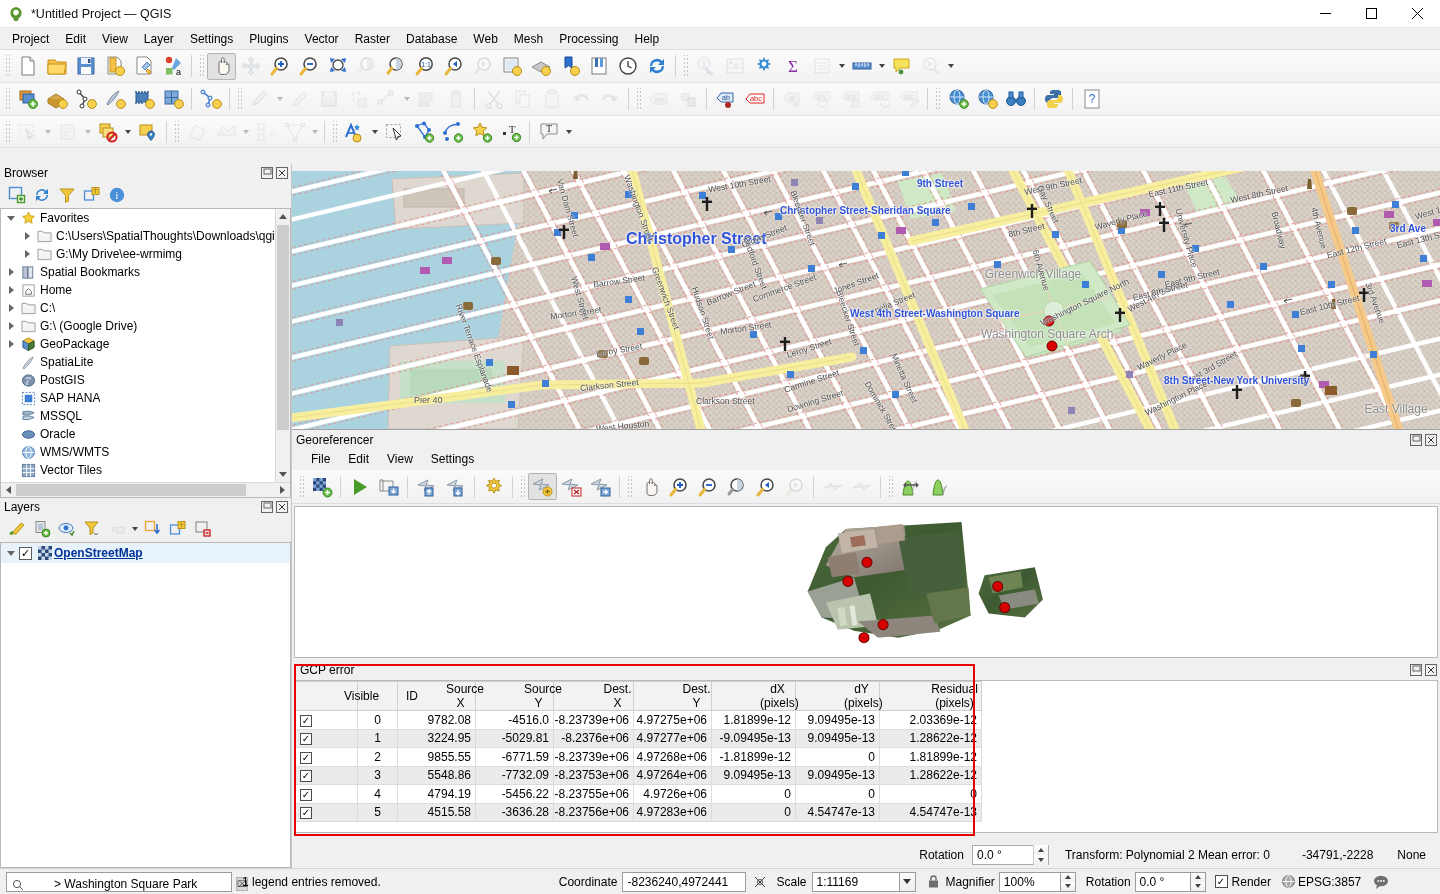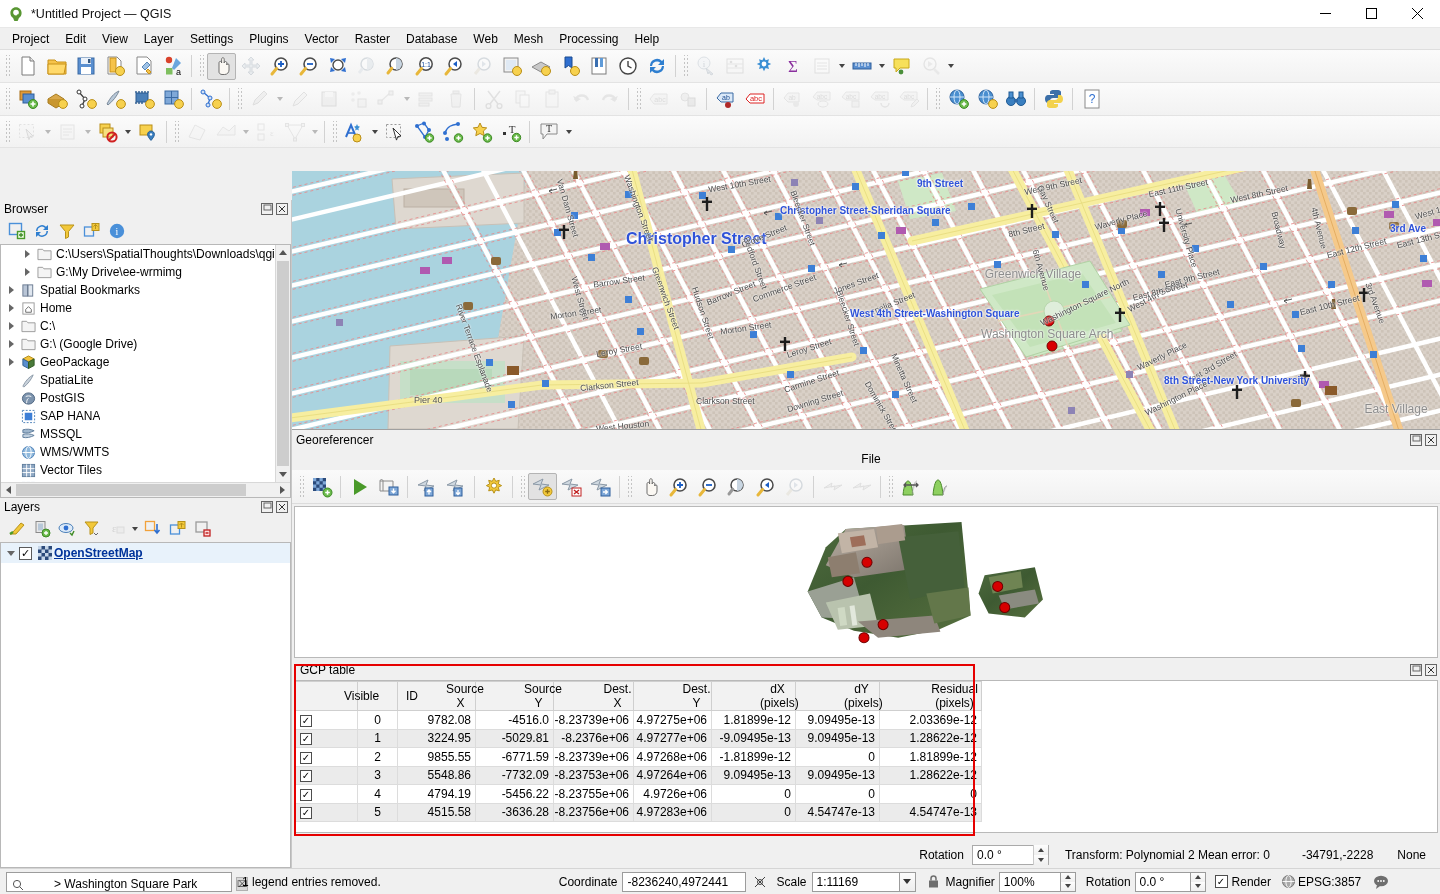--- a/index.html
+++ b/index.html
@@ -74,21 +74,21 @@
   .lrow { height: 20px; display:flex; align-items:center; padding-left:2px; background:#e8f2fb; }
   .lcheck { width: 13px; height: 13px; border: 1px solid #5a5a5a; background: #fff; display:flex; align-items:center; justify-content:center; font-size:11px; line-height:11px; margin-right:4px; }
   .lname { color:#00339a; text-decoration: underline; font-weight: bold; font-size: 12px; }
 
   
   .rightcol { flex: 1 1 auto; display: flex; flex-direction: column; min-width: 0; }
   .mapcanvas { flex: 0 0 258px; position: relative; overflow: hidden; background: #e8e2da; }
 
   
   .georef { flex: 1 1 auto; display: flex; flex-direction: column; background: #f0f0f0; border-top: 1px solid #a0a0a0; min-height:0; }
-  .gmenubar { height: 20px; display:flex; align-items:center; padding-left: 10px; flex-direction: column; }
+  .gmenubar { height: 20px; display:flex; align-items:center; padding-left: 10px; }
   .gmenubar .menuitem { font-size: 12px; padding: 1px 9px; }
   .gtoolbar { height: 34px; display:flex; align-items:center; padding-left: 4px; background: linear-gradient(#fafafa,#f1f1f1); border-bottom:1px solid #dcdcdc; }
   .gcanvas { flex: 1 1 auto; background: #fff; border:1px solid #b9b9b9; margin: 2px 2px 0 2px; position: relative; overflow:hidden; min-height:0; }
 
   
   .gcpwrap { flex: 0 0 182px; margin: 2px 2px 0 2px; position: relative; }
   .gcpredbox { position:absolute; left:0; top:4px; width: 681px; height: 172px; border: 2px solid #e60000; pointer-events:none; z-index: 5; }
   .gcphdr { height: 20px; display:flex; align-items:center; padding-left: 6px; font-size:12px; background:#f0f0f0; }
   .gcphdr .ptitle { flex: 1 1 auto; }
   .gcptable { background: #fff; border:1px solid #b9b9b9; height: 153px; overflow:hidden; }
@@ -805,20 +805,29 @@
             </svg>
           </div>
         <div class="ptbtn">
           <svg width="18" height="18" viewBox="0 0 18 18">
               <circle cx="9" cy="9" r="7.2" fill="#4a90d9"></circle>
               <text x="9" y="13" font-size="10" text-anchor="middle" fill="#fff" font-family="Liberation Serif">i</text>
             </svg>
           </div>
       </div>
       <div class="tree" id="browser-tree">
+          <div class="trow">
+            <span class="tw arrdown"></span>
+            <span class="ticon">
+              <svg width="15" height="15" viewBox="0 0 16 16">
+                <path d="M8 1.2l1.9 3.9 4.3.6-3.1 3 .7 4.3L8 10.9l-3.8 2.1.7-4.3-3.1-3 4.3-.6z" fill="#f6cf3c" stroke="#c9a00f"></path>
+              </svg>
+            </span>
+            <span class="tlabel">Favorites</span>
+          </div>
           <div class="trow indent1">
             <span class="tw arr"></span>
             <span class="ticon">
               <svg width="15" height="14" viewBox="0 0 16 14">
                 <path d="M1 2h5l1.4 1.6H15V13H1z" fill="#f4f4f4" stroke="#9a9a9a"></path>
               </svg>
             </span>
             <span class="tlabel">C:\Users\SpatialThoughts\Downloads\qgi</span>
           </div>
           <div class="trow indent1">
@@ -911,20 +920,29 @@
           </div>
           <div class="trow">
             <span class="tw"></span>
             <span class="ticon">
               <svg width="15" height="15" viewBox="0 0 16 16">
                 <path d="M2 3c4-1 8-1 12 1-4 2-8 3-12 2z" fill="#9fb6cc" stroke="#5f7d9c"></path>
                 <path d="M2 8c4-1 8-1 12 1-4 2-8 3-12 2z" fill="#c3d2e0" stroke="#5f7d9c"></path>
               </svg>
             </span>
             <span class="tlabel">MSSQL</span>
+          </div>
+          <div class="trow">
+            <span class="tw"></span>
+            <span class="ticon">
+              <svg width="15" height="15" viewBox="0 0 16 16">
+                <ellipse cx="8" cy="8" rx="6.5" ry="4" fill="#6a8fb8" stroke="#3d5f8a"></ellipse>
+              </svg>
+            </span>
+            <span class="tlabel">Oracle</span>
           </div>
           <div class="trow">
             <span class="tw"></span>
             <span class="ticon">
               <svg width="15" height="15" viewBox="0 0 16 16">
                 <circle cx="8" cy="8" r="6.4" fill="#8fb8dc" stroke="#4a7fb8"></circle>
                 <ellipse cx="8" cy="8" rx="2.8" ry="6.4" fill="none" stroke="#fff"></ellipse>
                 <line x1="1.6" y1="8" x2="14.4" y2="8" stroke="#fff"></line>
               </svg>
             </span>
@@ -1698,21 +1716,21 @@
               <circle cx="566" cy="130" r="5" fill="#d60000" stroke="#6e0000" stroke-width="1"></circle>
               <circle cx="699" cy="79" r="5" fill="#d60000" stroke="#6e0000" stroke-width="1"></circle>
               <circle cx="706" cy="100" r="5" fill="#d60000" stroke="#6e0000" stroke-width="1"></circle>
             </g>
           </svg>
         </div>
 
         <div class="gcpwrap">
           <div class="gcpredbox"></div>
           <div class="gcphdr">
-            <span class="ptitle">GCP table</span>
+            <span class="ptitle">GCP error</span>
             <span class="phbtn">
               <svg width="12" height="12" viewBox="0 0 12 12">
                   <rect x="0.5" y="0.5" width="11" height="11" fill="none" stroke="#666"></rect>
                   <rect x="3" y="2" width="7" height="5" fill="none" stroke="#666"></rect>
                 </svg>
             </span>
             <span class="phbtn">
               <svg width="12" height="12" viewBox="0 0 12 12">
                   <rect x="0.5" y="0.5" width="11" height="11" fill="none" stroke="#666"></rect>
                   <line x1="3" y1="3" x2="9" y2="9" stroke="#333"></line>

